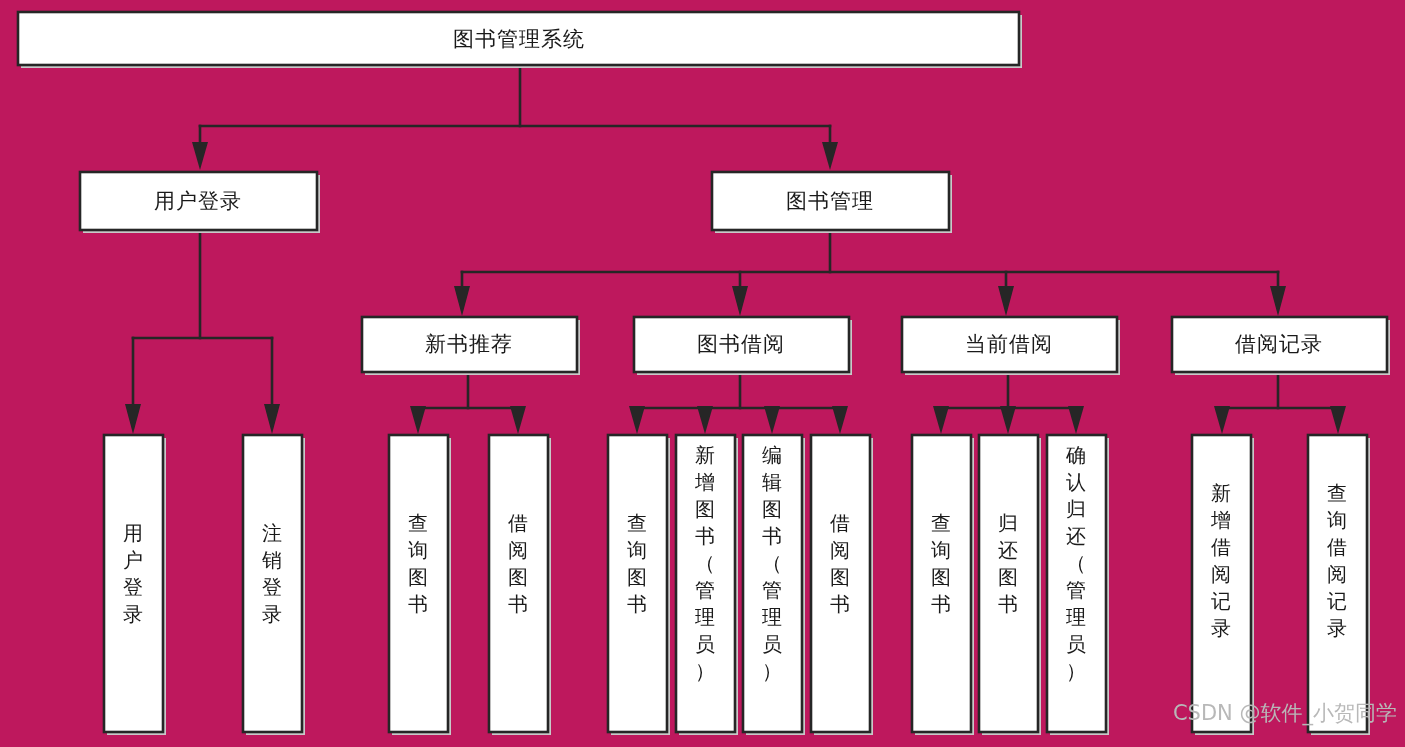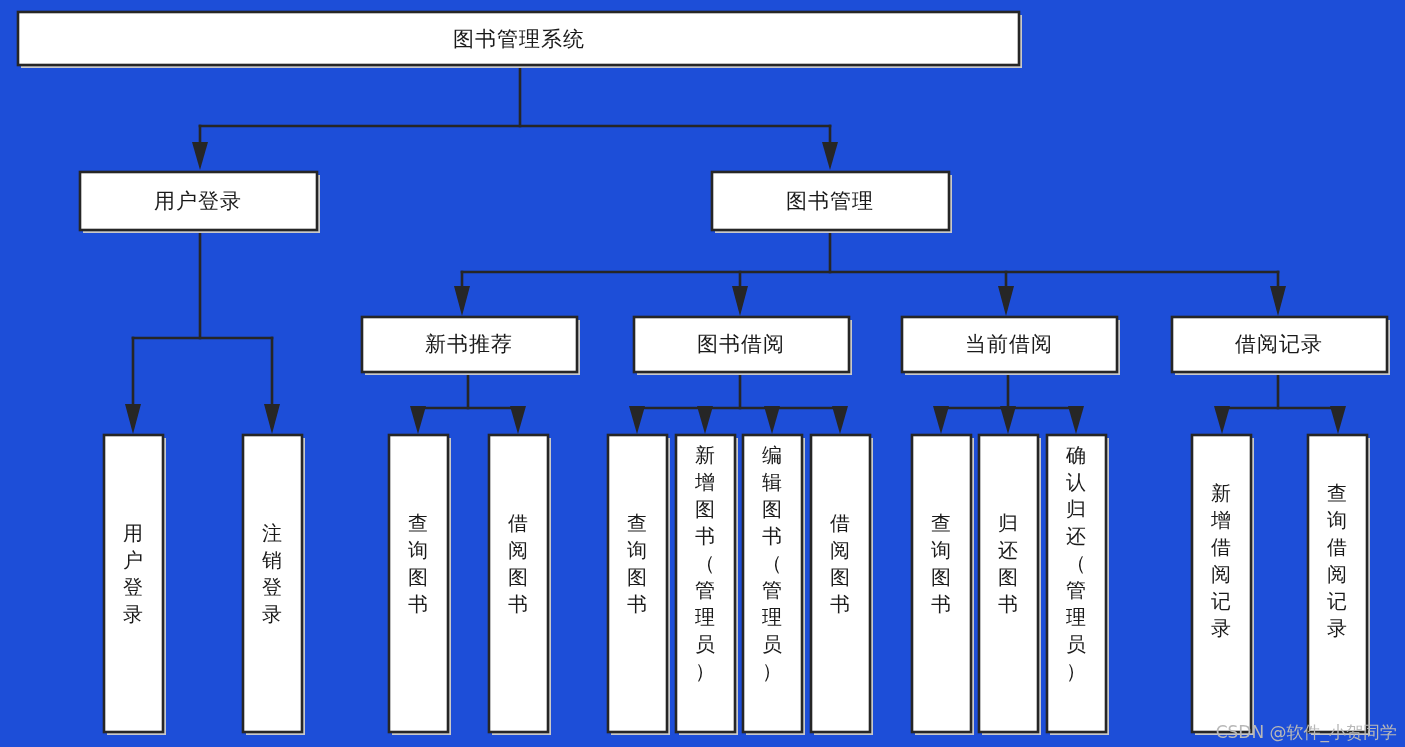--- a/index.html
+++ b/index.html
@@ -12,21 +12,21 @@
     font-family: "DejaVu Sans", "Liberation Sans", sans-serif;
     width: 1405px;
     height: 747px;
     overflow: hidden;
     position: relative;
   }
   #diagram-root {
     position: relative;
     width: 1405px;
     height: 747px;
-    background: #1d4ed8;
+    background: #be185d;
   }
   svg#flow-svg {
     position: absolute;
     left: 0;
     top: 0;
     width: 1405px;
     height: 747px;
     display: block;
   }
   .node-box {
@@ -59,23 +59,23 @@
   .node-label-v {
     font-family: "DejaVu Sans", "Liberation Sans", sans-serif;
     font-size: 20px;
     fill: #1a1a1a;
     text-anchor: middle;
     letter-spacing: 0px;
   }
   .watermark-text {
     position: absolute;
     right: 8px;
-    bottom: 3px;
-    font-family: "DejaVu Sans", "Liberation Sans", sans-serif;
-    font-size: 17px;
+    bottom: 20px;
+    font-family: "DejaVu Sans", "Liberation Sans", sans-serif;
+    font-size: 21px;
     color: #b8b8b8;
     white-space: nowrap;
     user-select: none;
   }
 </style>
 </head>
 <body>
 
 <div id="diagram-root">
 

